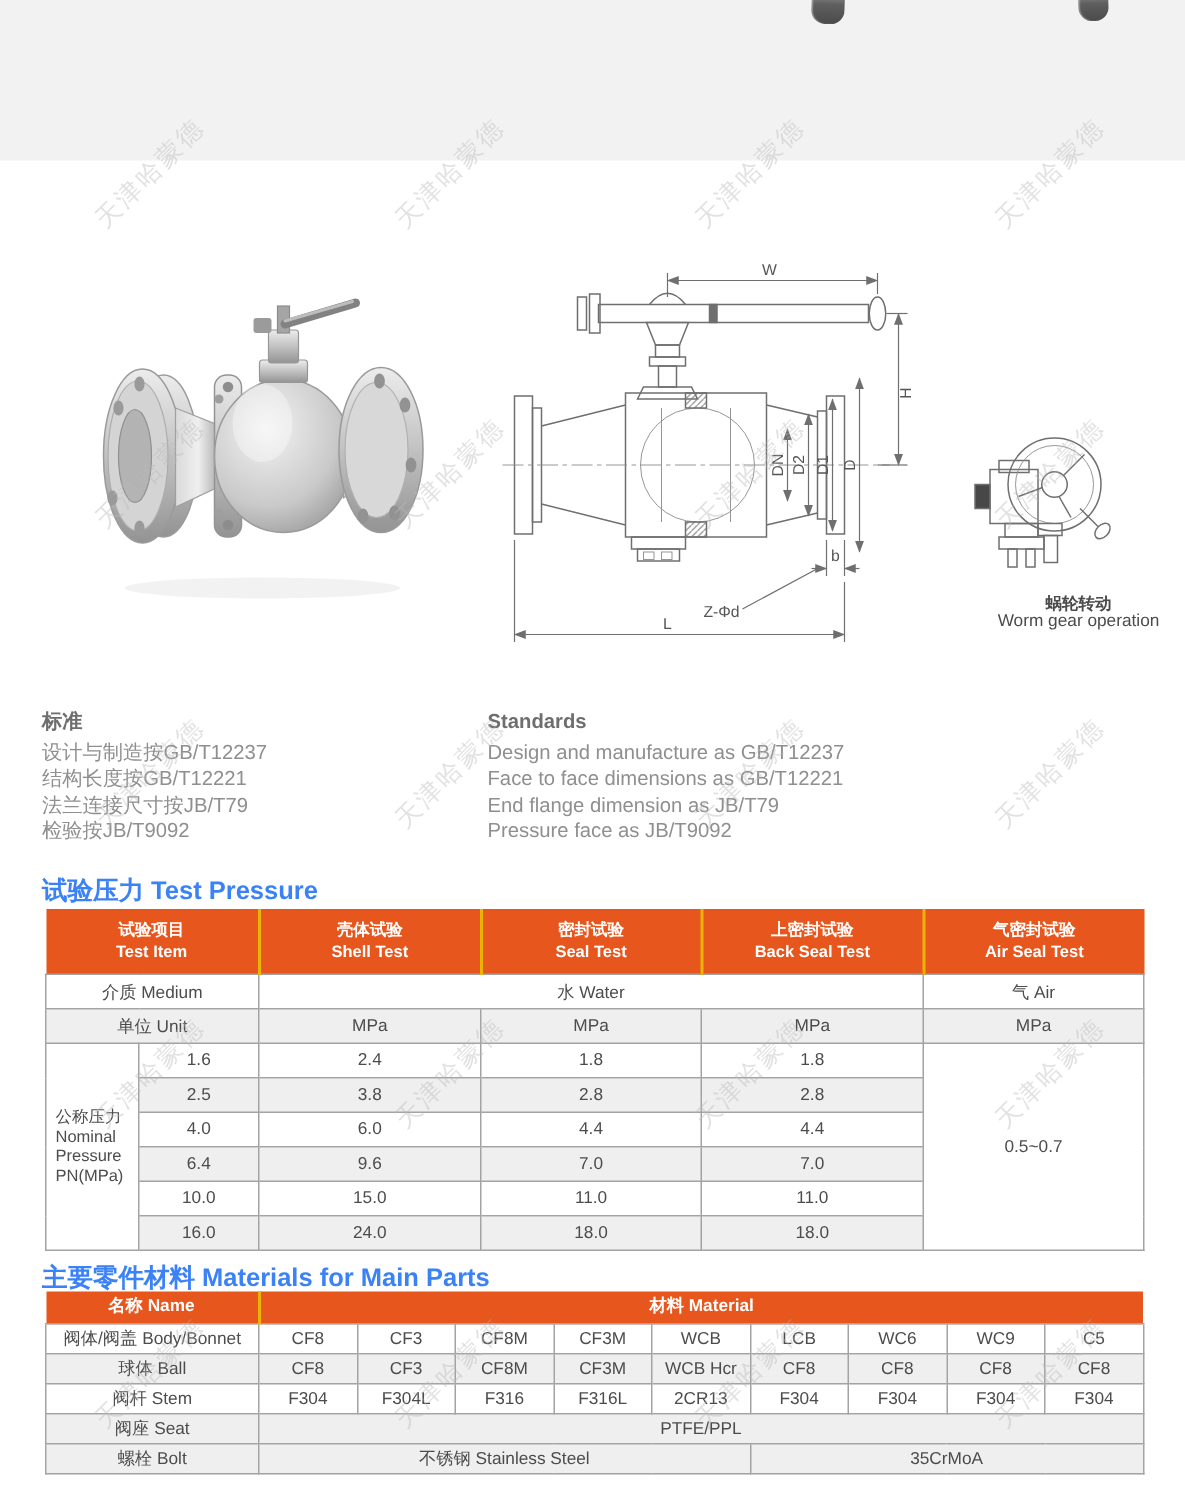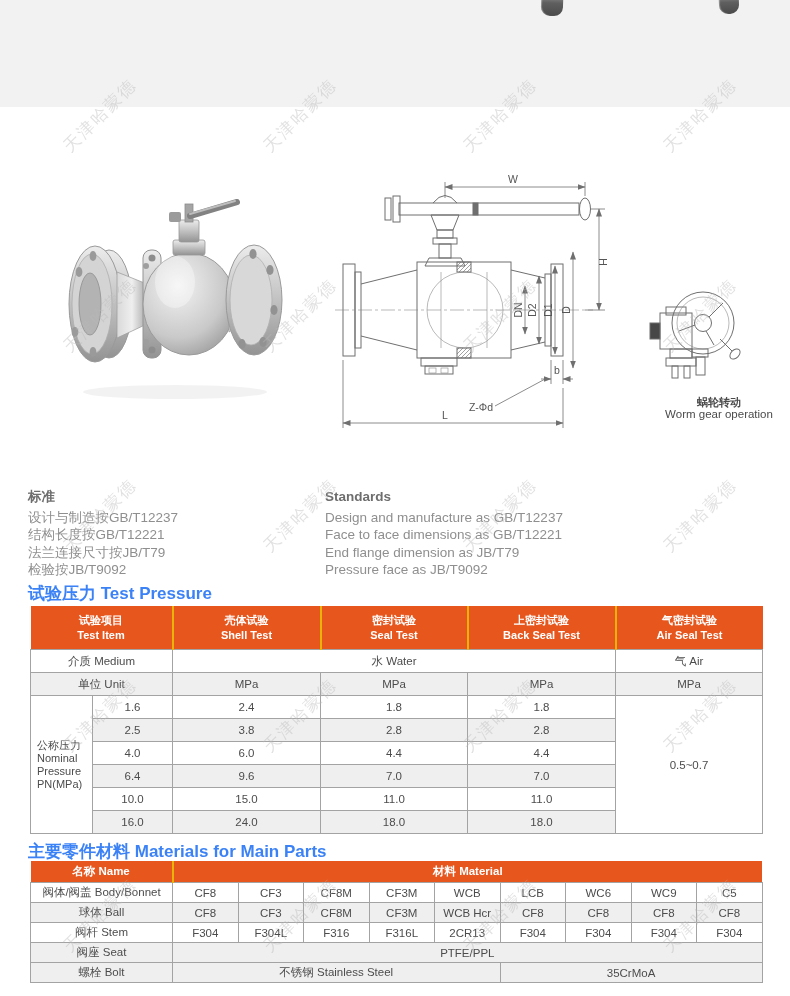--- a/index.html
+++ b/index.html
@@ -13,21 +13,21 @@
               border-radius:4px 4px 9px 9px;box-shadow:inset 1px 0 1px rgba(255,255,255,.35);}
   .tip1{left:541px;top:-4px;width:22px;height:20px;transform:rotate(2deg);}
   .tip2{left:719px;top:-4px;width:20px;height:18px;transform:rotate(-2deg);}
 
   
   .wm-layer{left:0;top:0;width:790px;height:996px;pointer-events:none;z-index:5;}
   .wm{position:absolute;width:130px;text-align:center;font-size:17px;letter-spacing:2px;
       color:#b9b9b9;opacity:.42;transform:rotate(-45deg);white-space:nowrap;}
 
   
-  .std-block{top:472px;font-size:13.5px;color:#8f8f8f;line-height:17.5px;margin-top:16px;}
+  .std-block{top:472px;font-size:13.5px;color:#8f8f8f;line-height:17.5px;}
   .std-zh{left:28px;}
   .std-en{left:325px;}
   .std-title{font-weight:bold;color:#6e6e6e;font-size:13.5px;margin-bottom:3px;}
 
   .section-title{font-weight:bold;font-size:17px;color:#3b82f6;}
   .tp-title{left:28px;top:582px;}
   .mat-title{left:28px;top:840px;}
 
   
   table{border-collapse:collapse;table-layout:fixed;}

